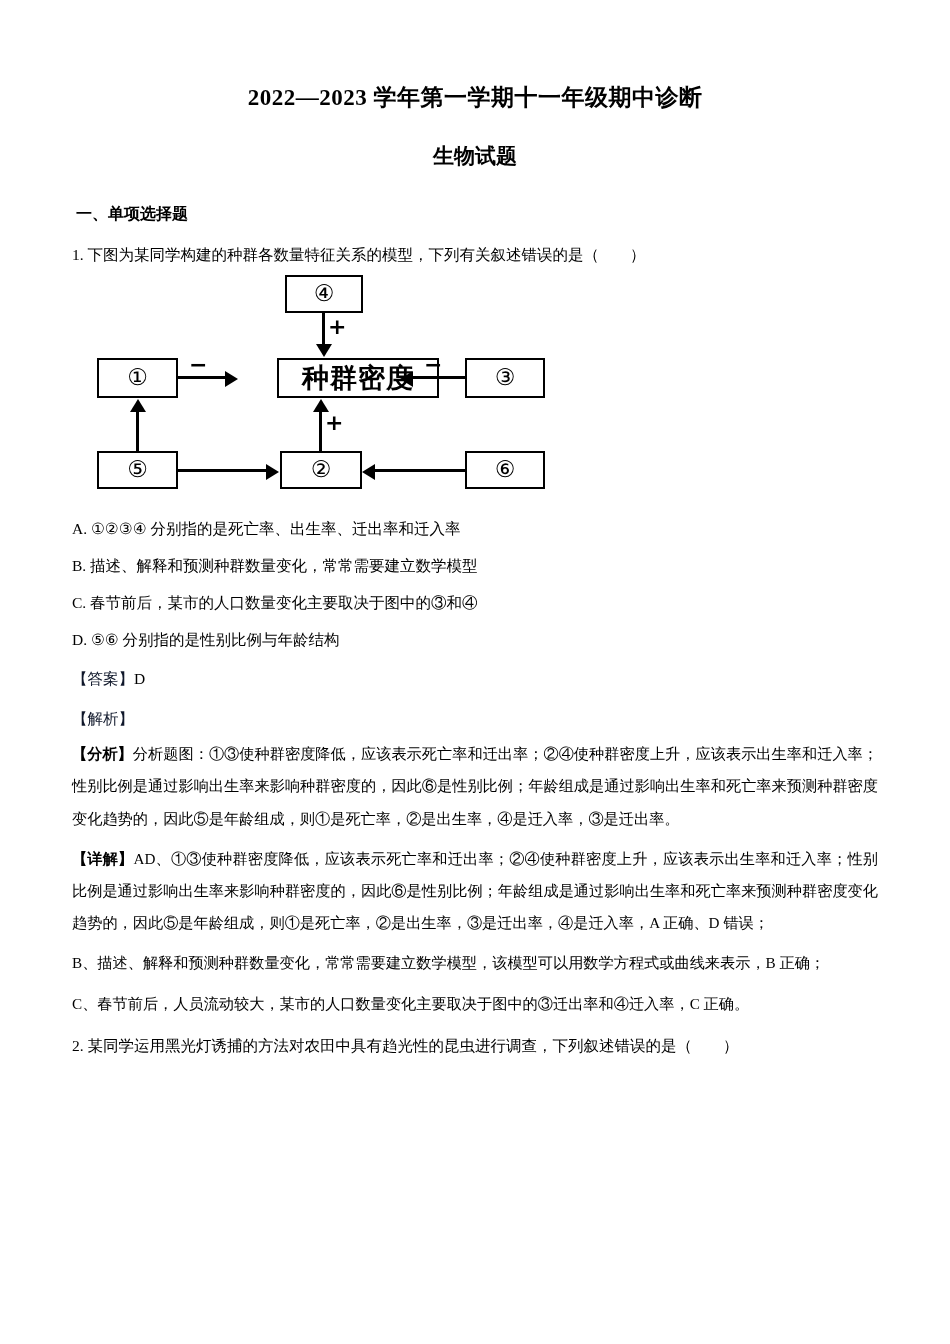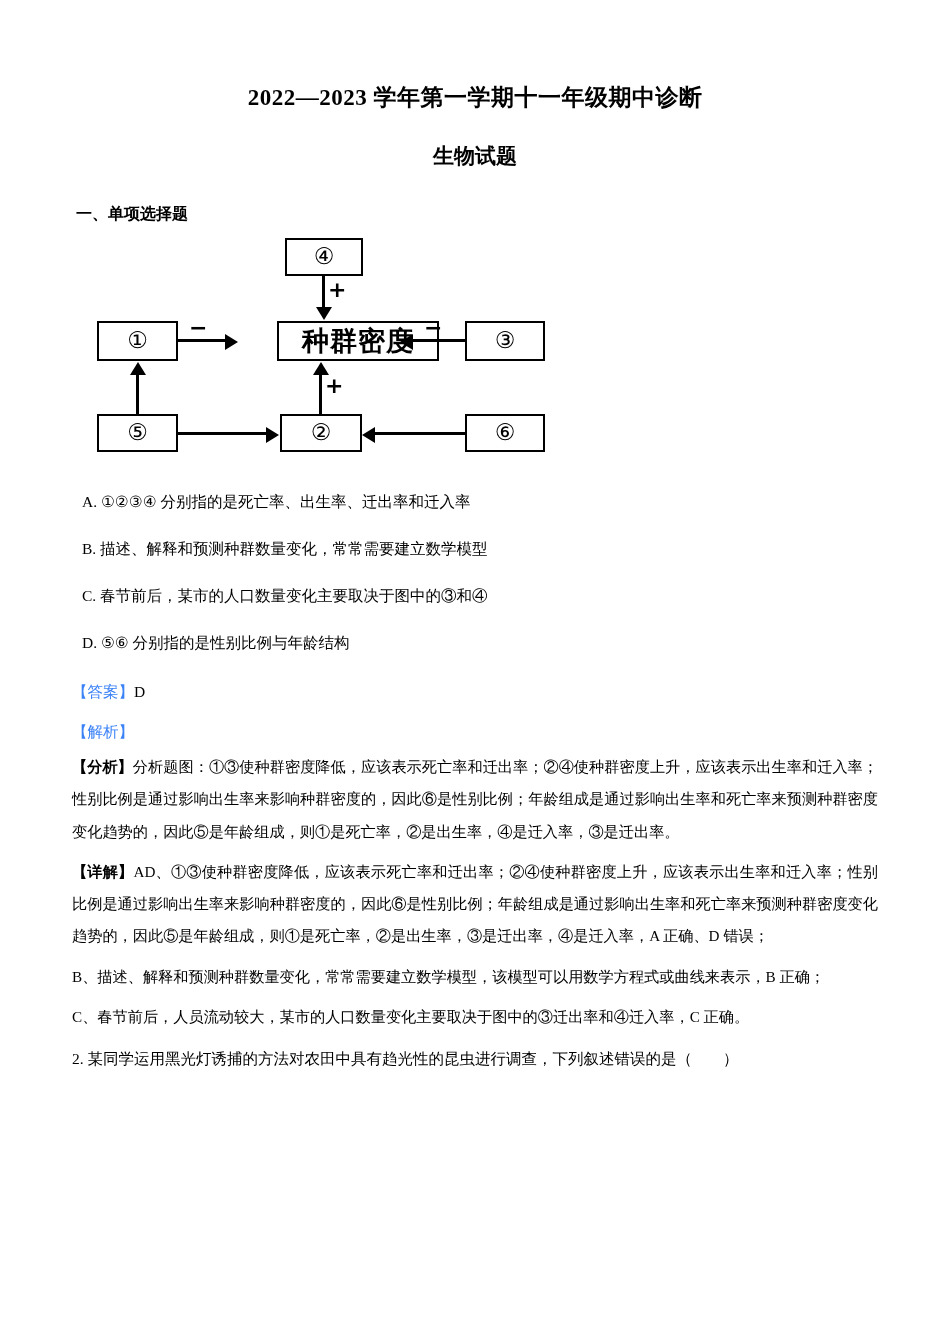--- a/index.html
+++ b/index.html
@@ -60,36 +60,36 @@
     font-size: 15.5px;
     line-height: 1.35;
     margin: 0;
     padding-top: 16px;
     text-align: justify;
   }
 
   .opt {
     font-size: 15.5px;
     line-height: 1.3;
-    margin: 10px;
+    margin: 0;
     padding-top: 17px;
   }
 
   .para {
     font-size: 15.2px;
     line-height: 2.12;
     margin: 0;
     padding-top: 8px;
     text-align: justify;
     text-justify: inter-ideograph;
   }
   .para.tight { padding-top: 0; }
 
   .marker {
-    color: #3b82f6;
+    color: #0f172a;
   }
   .marker-bold {
     font-weight: bold;
   }
 
   .ans-line {
     font-size: 15.5px;
     line-height: 1.35;
     margin: 0;
     padding-top: 19px;
@@ -164,20 +164,21 @@
 <body>
 
 <div class="page">
   <div class="content">
 
     <div class="doc-title">2022—2023 学年第一学期十一年级期中诊断</div>
     <div class="doc-subtitle">生物试题</div>
 
     <div class="section-heading">一、单项选择题</div>
 
+    <div class="q-text">1. 下图为某同学构建的种群各数量特征关系的模型，下列有关叙述错误的是（　　）</div>
 
     <div class="diagram">
 
       <div class="dbox" style="left:213px; top:9px; width:78px; height:38px;">④</div>
 
       <div class="dline" style="left:250px; top:47px; width:3px; height:32px;"></div>
       <div class="arrow down" style="left:244px; top:78px;"></div>
       <div class="sign" style="left:256px; top:50px;">+</div>
 
       <div class="dbox" style="left:25px; top:92px; width:81px; height:40px;">①</div>

